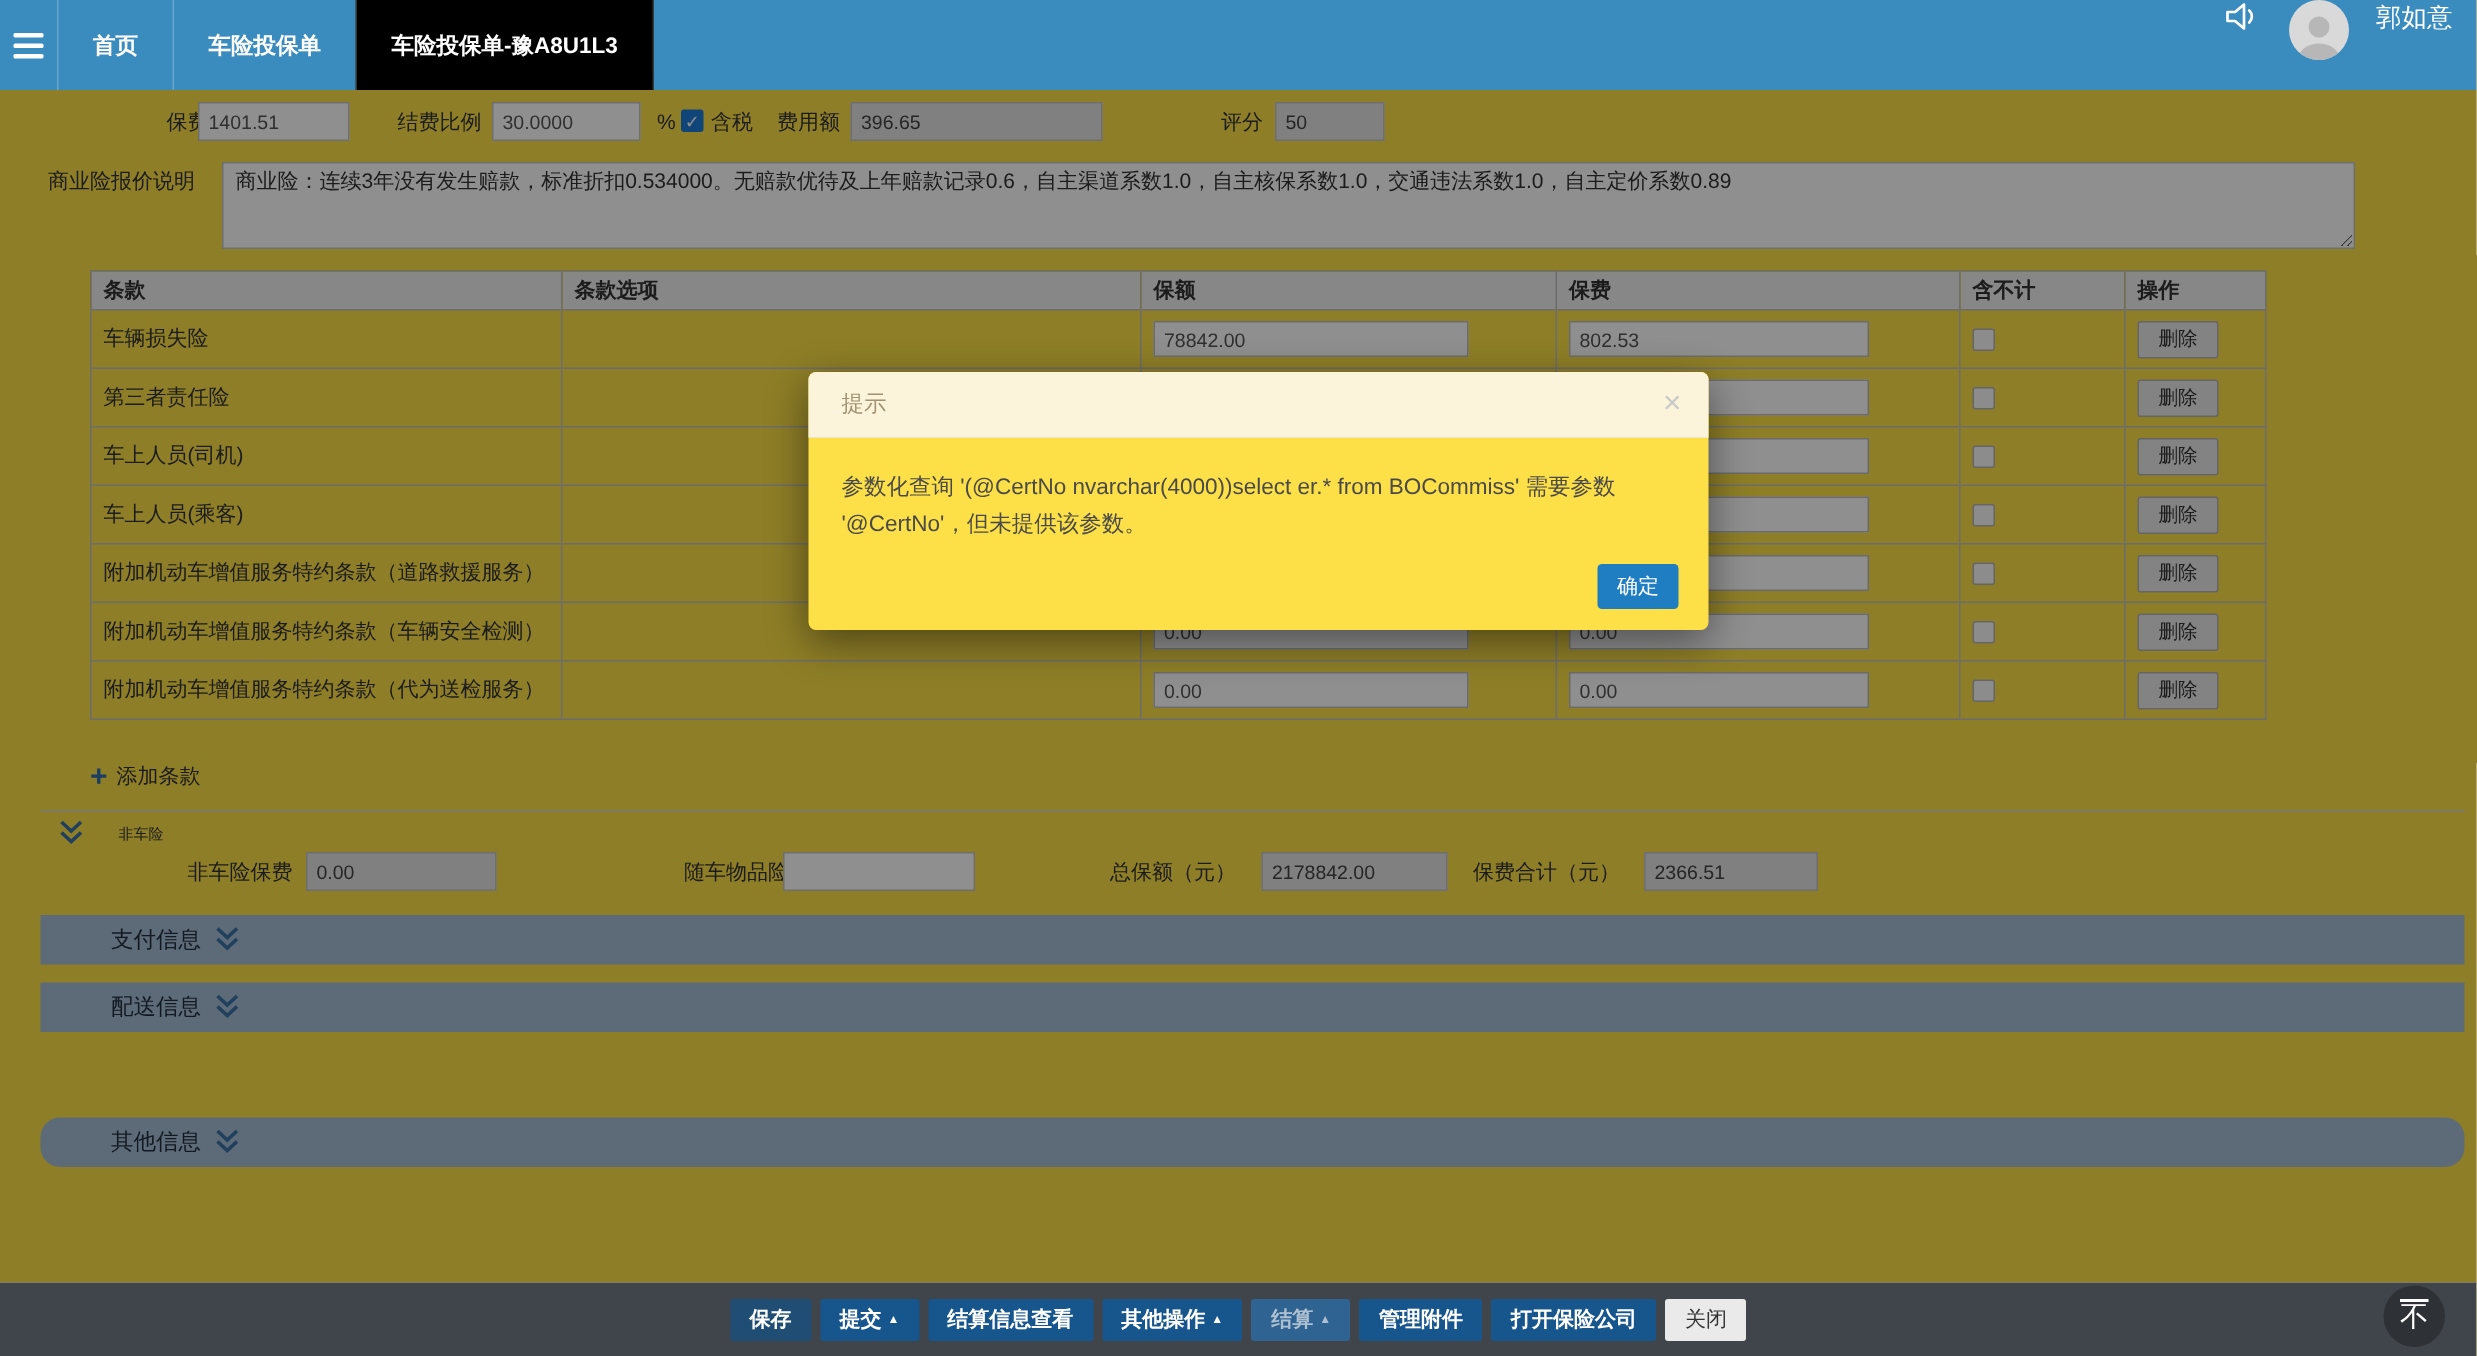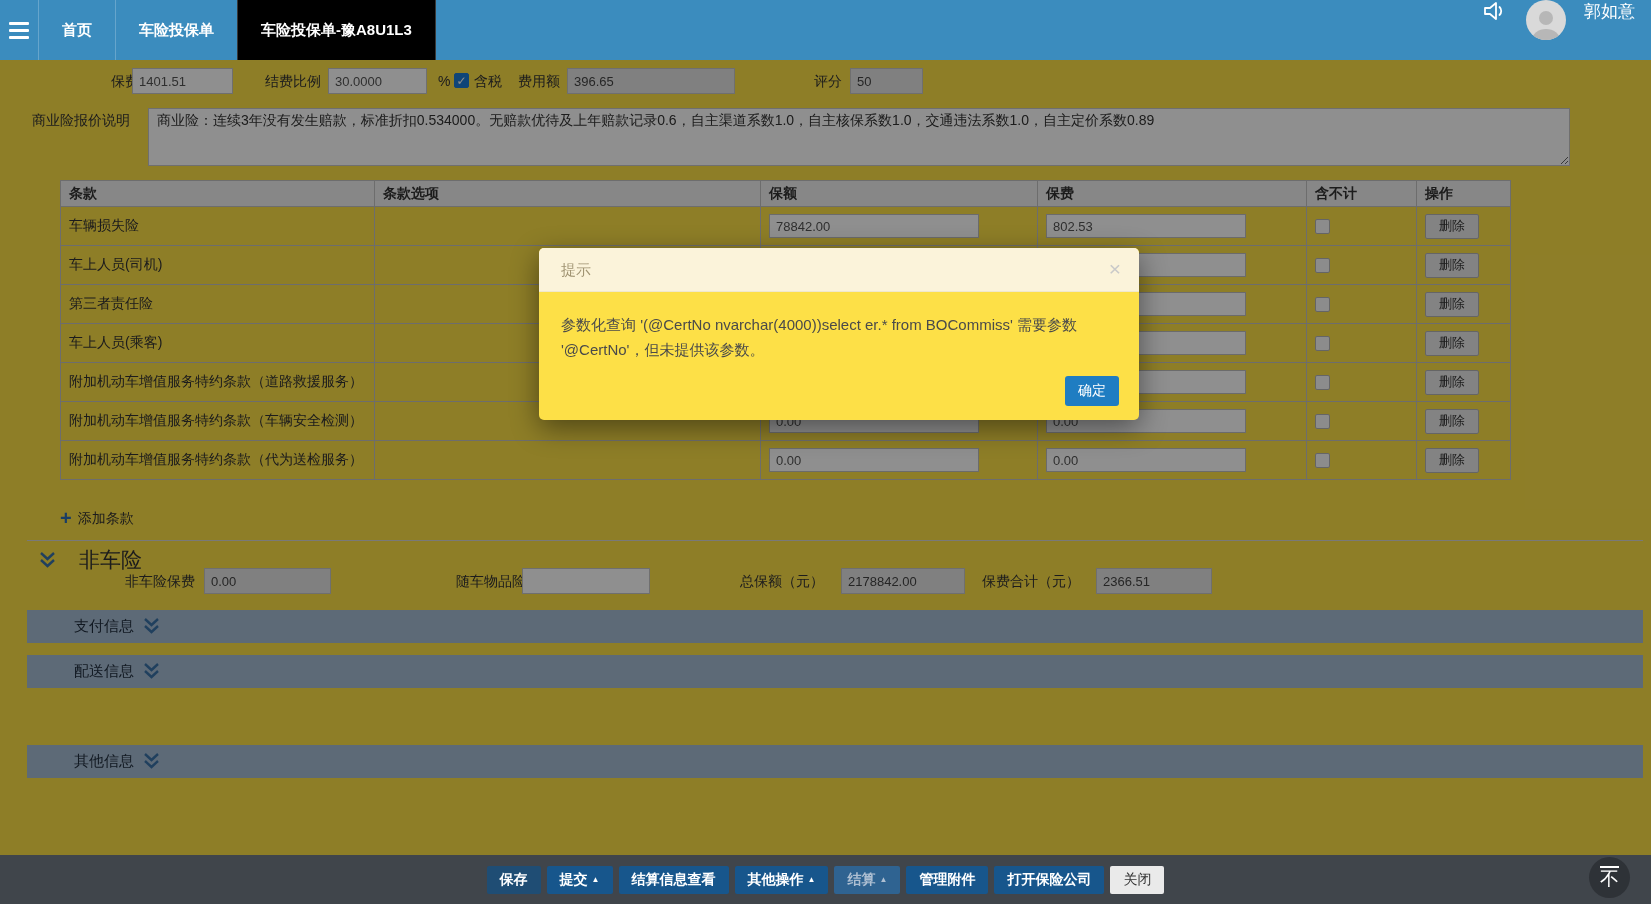--- a/index.html
+++ b/index.html
@@ -48,21 +48,21 @@
   .t-in.prem { width:200px; }
   td.center { text-align:center; }
   .row-chk { display:inline-block; width:15px; height:15px; border:1px solid #b5b5b5; background:#fafafa; border-radius:2px; vertical-align:middle; }
   .del-btn { width:54px; height:25px; background:#e9e9e9; border:1px solid #b5b5b5; border-radius:2px;
     font-family:Liberation Serif, serif; font-size:13px; color:#333; cursor:pointer; }
 
   
   .add-clause { position:absolute; left:60px; top:447px; cursor:pointer; font-size:14px; color:#333; }
   .add-clause .plus { color:#2f6db3; font-size:20px; font-weight:bold; vertical-align:-2px; margin-right:6px; }
   .divider { position:absolute; left:27px; right:8px; top:480px; border-top:1px solid #d8d8d8; }
-  .nonauto-head { position:absolute; left:38px; top:486px; display:flex; align-items:center; gap:22px; font-size:21px; color:#333; cursor:pointer; }
+  .nonauto-head { position:absolute; left:38px; top:486px; display:flex; align-items:center; gap:22px; font-size:10px; color:#333; cursor:pointer; }
   .chev2 { width:19px; height:19px; }
 
   .sec-bar { position:absolute; left:27px; right:8px; height:33px; background:#a7bdd4;
     display:flex; align-items:center; padding-left:47px; gap:8px; font-size:15px; color:#1f2d3d; cursor:pointer; }
 
   
   .overlay { position:absolute; top:60px; left:0; right:0; bottom:49px; background:rgba(0,0,0,0.44); z-index:40; }
   .modal { position:absolute; left:539px; top:248px; width:600px; height:172px; background:#fde047;
     border-radius:5px; z-index:100; box-shadow:0 8px 28px rgba(0,0,0,0.45); }
   .modal-head { height:44px; background:#fbf3da; border-radius:5px 5px 0 0; line-height:44px;
@@ -153,29 +153,29 @@
     </tr>
     <tr>
       <td>车辆损失险</td>
       <td></td>
       <td><input class="t-in amount" value="78842.00" style=""></td>
       <td><input class="t-in prem" value="802.53" style=""></td>
       <td class="center"><span class="row-chk"></span></td>
       <td><button class="del-btn">删除</button></td>
     </tr>
     <tr>
+      <td>第三者责任险</td>
+      <td></td>
+      <td><input class="t-in amount" value="" style=""></td>
+      <td><input class="t-in prem" value="" style=""></td>
+      <td class="center"><span class="row-chk"></span></td>
+      <td><button class="del-btn">删除</button></td>
+    </tr>
+    <tr>
       <td>车上人员(司机)</td>
-      <td></td>
-      <td><input class="t-in amount" value="" style=""></td>
-      <td><input class="t-in prem" value="" style=""></td>
-      <td class="center"><span class="row-chk"></span></td>
-      <td><button class="del-btn">删除</button></td>
-    </tr>
-    <tr>
-      <td>第三者责任险</td>
       <td></td>
       <td><input class="t-in amount" value="" style=""></td>
       <td><input class="t-in prem" value="" style=""></td>
       <td class="center"><span class="row-chk"></span></td>
       <td><button class="del-btn">删除</button></td>
     </tr>
     <tr>
       <td>车上人员(乘客)</td>
       <td></td>
       <td><input class="t-in amount" value="" style=""></td>
@@ -238,21 +238,21 @@
         <path d="M3 9 L9.5 15 L16 9" fill="none" stroke="#3a72a8" stroke-width="2.4"></path>
       </svg>
   </div>
   <div class="sec-bar" style="top:595px;">
     <span>配送信息</span>
     <svg class="chev2" viewBox="0 0 19 19">
         <path d="M3 2 L9.5 8 L16 2" fill="none" stroke="#3a72a8" stroke-width="2.4"></path>
         <path d="M3 9 L9.5 15 L16 9" fill="none" stroke="#3a72a8" stroke-width="2.4"></path>
       </svg>
   </div>
-  <div class="sec-bar" style="top:685px;">
+  <div class="sec-bar" style="top:685px;border-radius:13px;">
     <span>其他信息</span>
     <svg class="chev2" viewBox="0 0 19 19">
         <path d="M3 2 L9.5 8 L16 2" fill="none" stroke="#3a72a8" stroke-width="2.4"></path>
         <path d="M3 9 L9.5 15 L16 9" fill="none" stroke="#3a72a8" stroke-width="2.4"></path>
       </svg>
   </div>
 </div>
 
 <div class="overlay"></div>
 <div class="modal">

